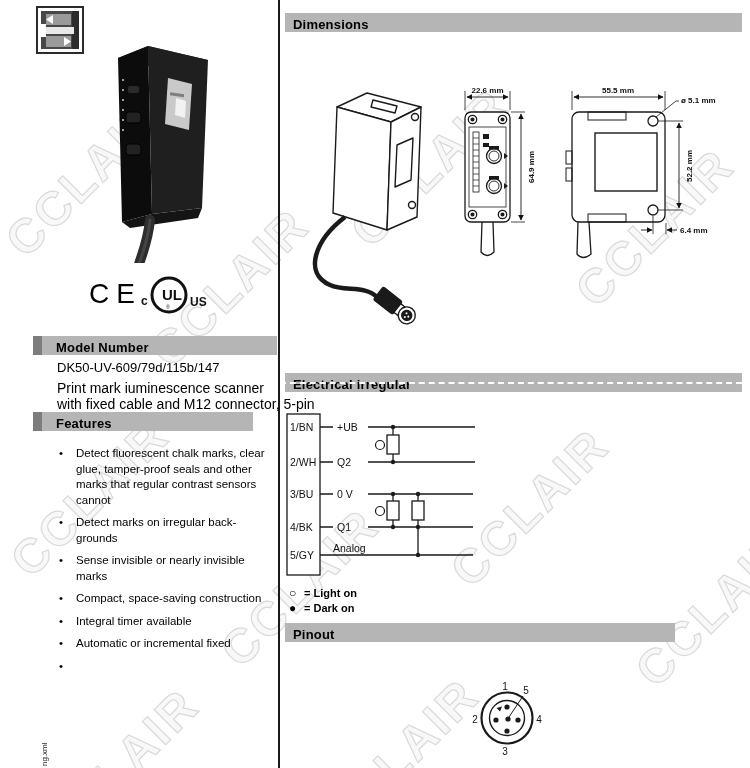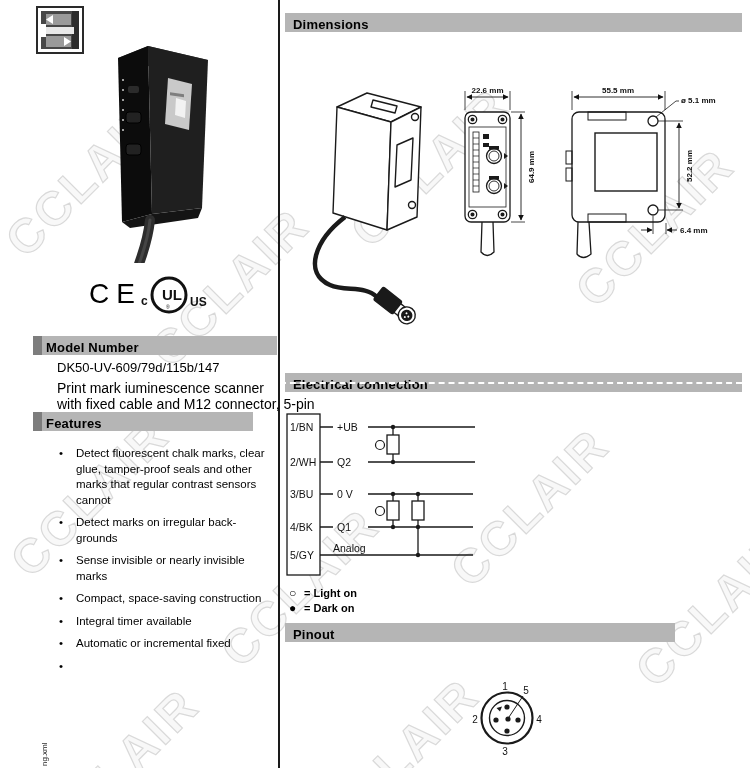--- a/index.html
+++ b/index.html
@@ -11,21 +11,21 @@
   
   .wm{
     position:absolute;font-size:48px;font-weight:700;letter-spacing:3px;
     color:rgba(205,205,205,0.14);-webkit-text-stroke:1.2px rgba(190,190,190,0.55);
     transform:rotate(-45deg);pointer-events:none;white-space:nowrap;z-index:0;
   }
   .col-sep{position:absolute;left:278px;top:0;width:2px;height:768px;background:#1a1a1a;z-index:2;}
   
   .hbar{position:absolute;height:19px;background:#b5b5b5;display:flex;align-items:flex-end;z-index:3;}
   .hbar .lead{width:9px;height:100%;background:#7d7d7d;flex:0 0 auto;}
-  .hbar .htxt{font-size:13px;font-weight:700;padding-left:4px;letter-spacing:.2px;}
+  .hbar .htxt{font-size:13px;font-weight:700;padding-left:14px;letter-spacing:.2px;}
   .hbar.right .htxt{padding-left:8px;}
   .dash-line{position:absolute;left:280px;top:382px;width:462px;border-top:2px dashed #ffffff;z-index:4;}
   
   .model-number{position:absolute;left:57px;top:360px;font-size:13px;font-weight:400;z-index:3;}
   .desc1{position:absolute;left:57px;top:380px;font-size:14px;z-index:3;}
   .desc2{position:absolute;left:57px;top:396px;font-size:14px;z-index:3;}
   ul.features{position:absolute;left:57px;top:446px;width:212px;margin:0;padding:0;list-style:none;z-index:3;}
   ul.features li{position:relative;padding-left:19px;margin-bottom:7px;font-size:11.5px;line-height:15.5px;}
   ul.features li .blt{position:absolute;left:2px;top:0;font-size:11.5px;}
   
@@ -219,21 +219,21 @@
     <text class="dimtxt" x="404" y="129" text-anchor="middle" stroke="none" transform="rotate(-90 404 126)">52.2 mm</text>
 
     <path class="ln" d="M368,176 V194 M381,183 V194" stroke-width="0.8"></path>
     <path class="ln" d="M356,190 H367" stroke-width="0.9" marker-end="url(#ar)"></path>
     <path class="ln" d="M392,190 H382" stroke-width="0.9" marker-end="url(#ar)"></path>
     <text class="dimtxt" x="395" y="193" stroke="none">6.4 mm</text>
   </g>
 </svg>
 
 <div class="hbar right" style="left:285px;top:373px;width:457px">
-  <div class="htxt">Electrical connection</div>
+  <div class="htxt">Electrical irregular</div>
 </div>
 <div class="dash-line"></div>
 
 <svg style="left:285px;top:405px" width="260" height="180" viewBox="0 0 260 180">
   <g stroke="#1a1a1a" fill="none" stroke-width="1.3">
     <rect x="2" y="9" width="33" height="161" fill="#fff"></rect>
 
     <path d="M35,22 H48  M35,57 H48  M35,89 H48  M35,122 H48"></path>
     <path d="M83,22 H190 M83,57 H190 M83,89 H188 M83,122 H188 M35,150 H188"></path>
 

